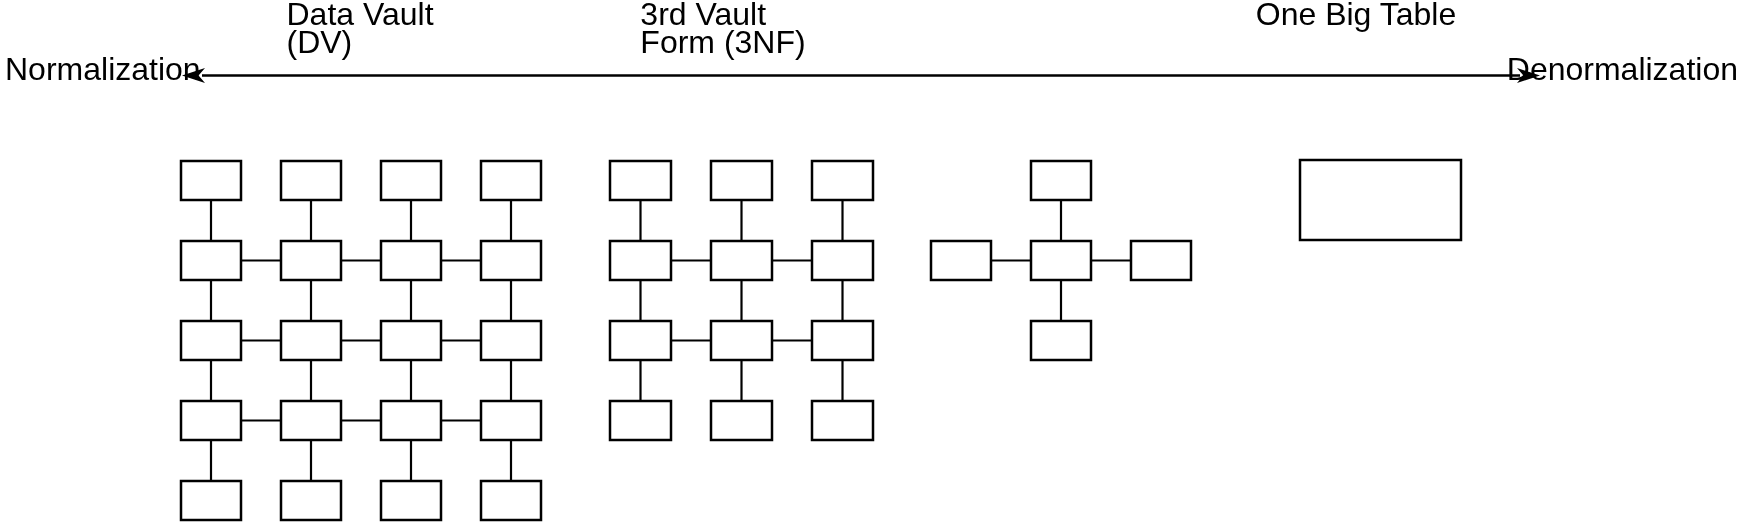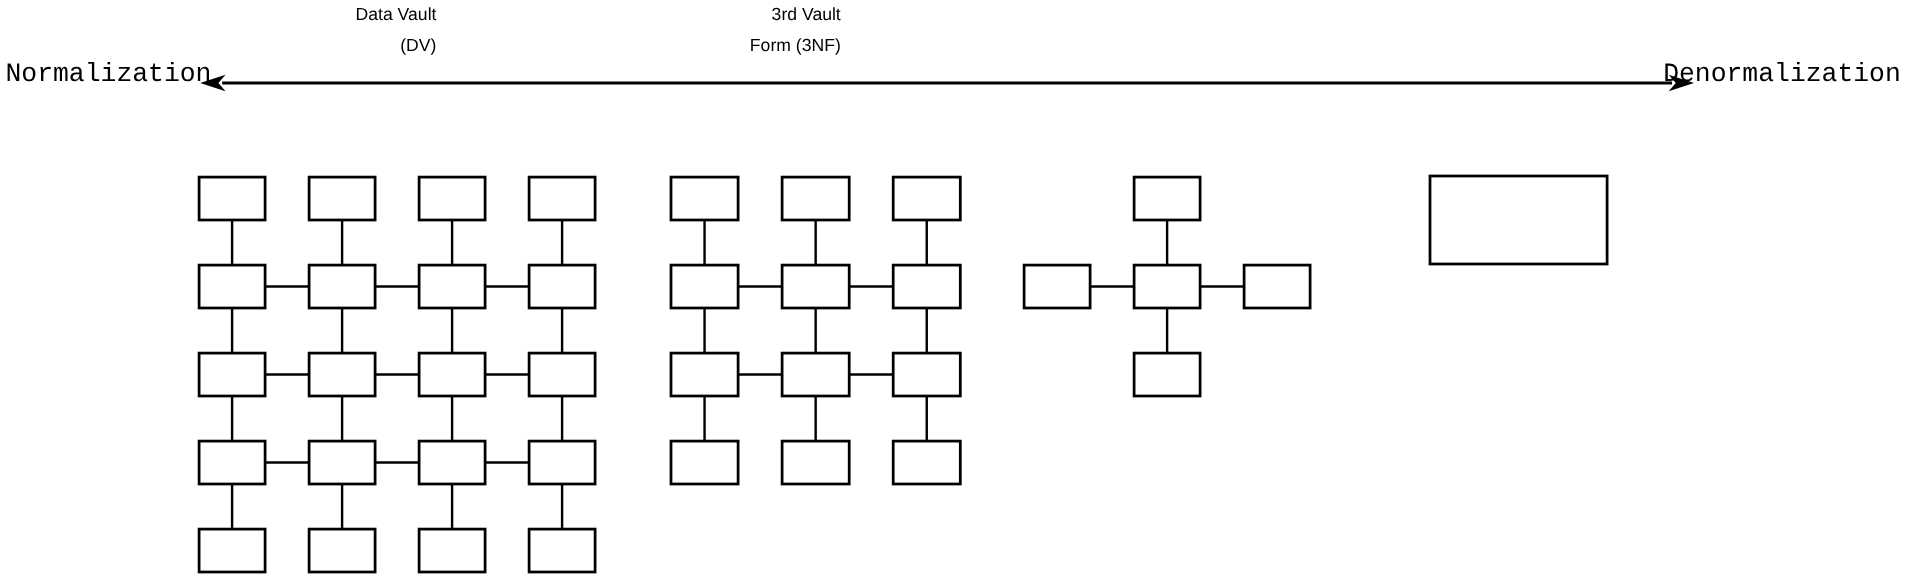--- a/index.html
+++ b/index.html
@@ -12,34 +12,33 @@
     width: 1742px;
     height: 524px;
     background: #ffffff;
     font-family: "Liberation Sans", sans-serif;
     color: #000000;
     overflow: hidden;
   }
   .axis-label {
     position: absolute;
     top: 57px;
-    font-size: 24px;
+    font-size: 32px;
     line-height: 24px;
     white-space: nowrap;
-    font-family: Liberation Mono, monospace;
   }
   .axis-label.left { left: 5px; }
-  .axis-label.right { right: 14px; }
+  .axis-label.right { right: 4px; }
   .group-label {
     position: absolute;
     top: 0px;
     transform: translateX(-50%);
-    font-size: 16px;
+    font-size: 32px;
     line-height: 28px;
-    text-align: right;
+    text-align: left;
     white-space: nowrap;
   }
   #diagram-svg {
     position: absolute;
     left: 0;
     top: 0;
   }
 </style>
 </head>
 <body>
@@ -141,15 +140,16 @@
     <div>(DV)</div>
   </div>
 
   <div class="group-label" style="left:723px">
     <div>3rd Vault</div>
     <div>Form (3NF)</div>
   </div>
 
 
   <div class="group-label" style="left:1356px">
+    <div>One Big Table</div>
   </div>
 
 </div>
 
 </body></html>

